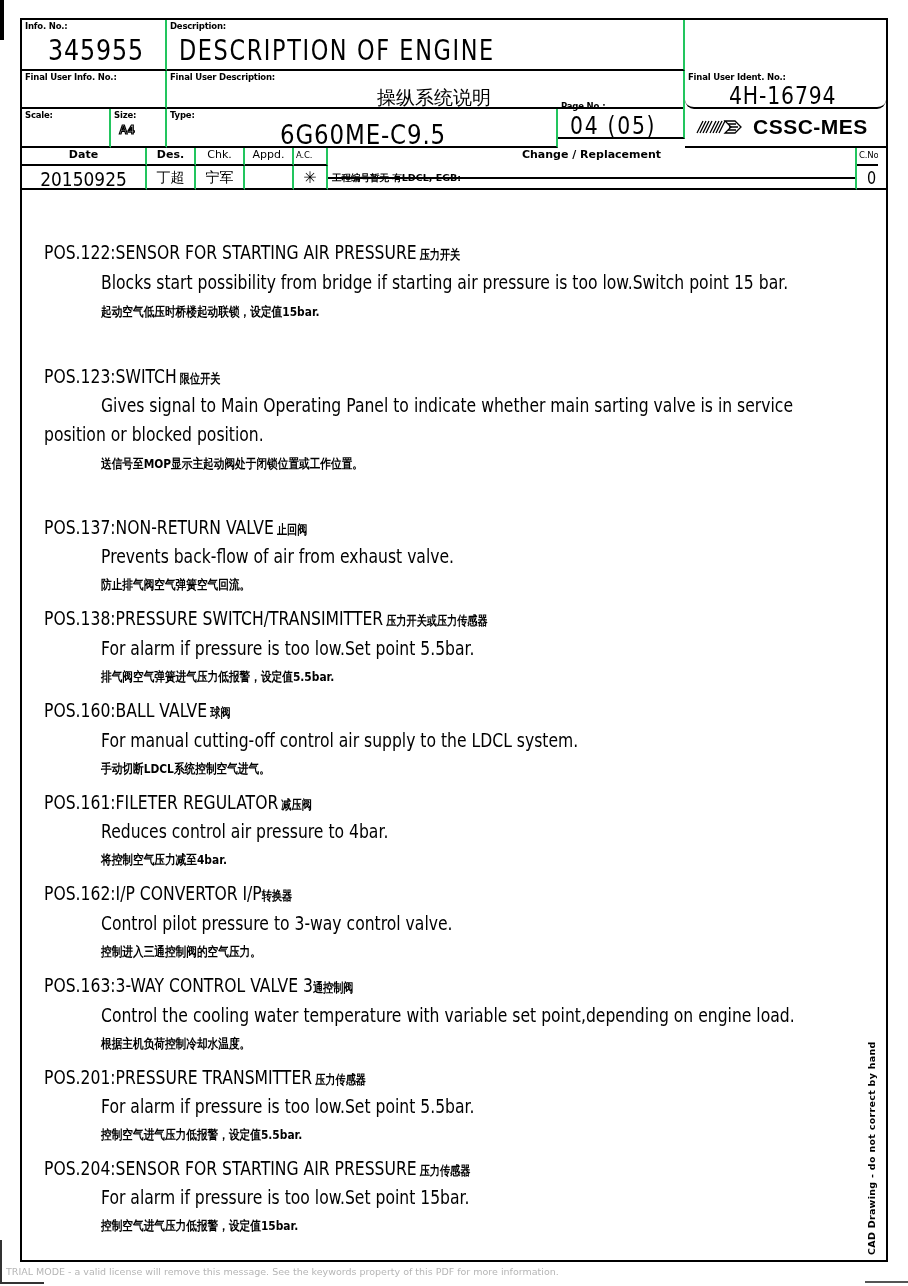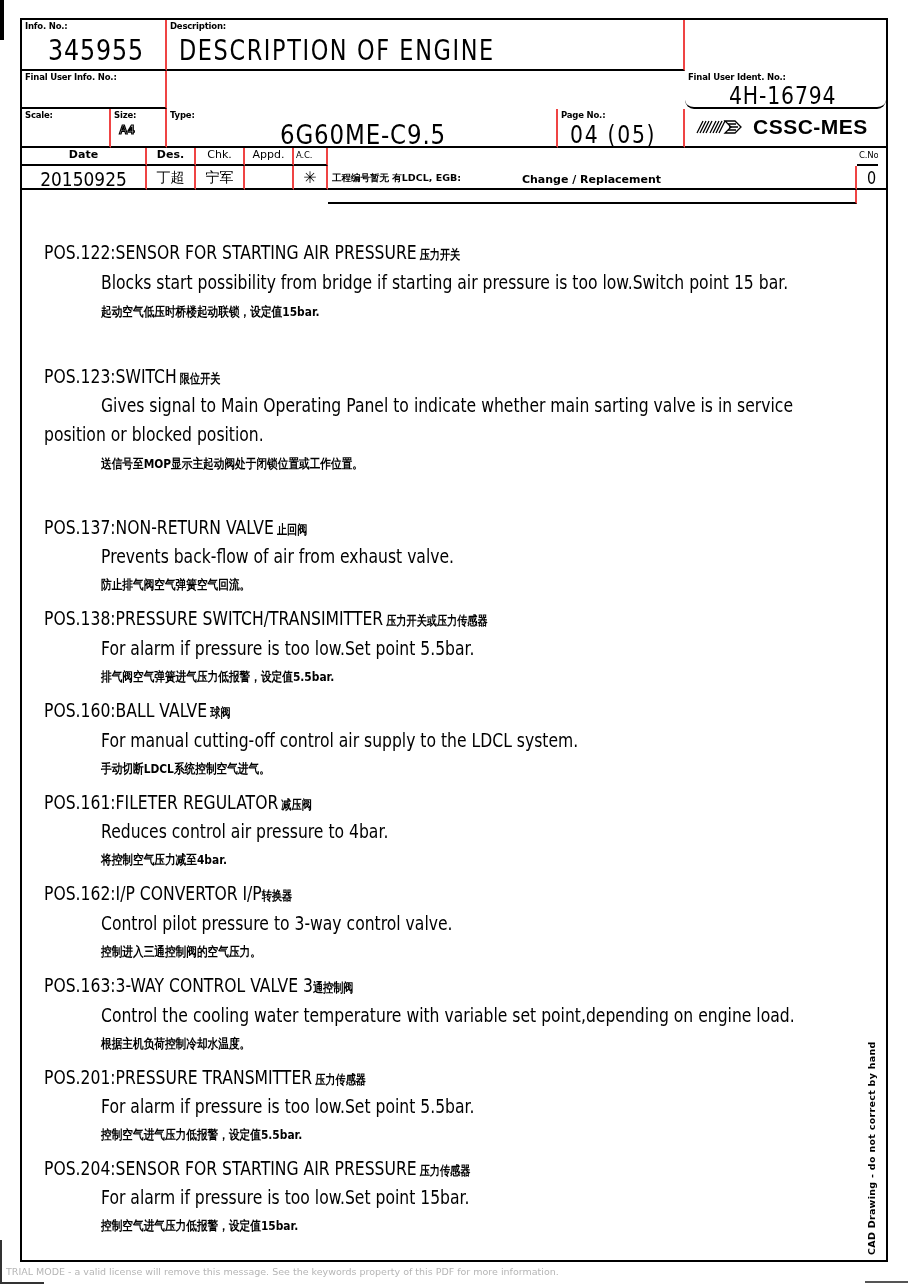--- a/index.html
+++ b/index.html
@@ -9,21 +9,21 @@
   
   .crop-tl { position: absolute; left: 0; top: 0; width: 4px; height: 40px; background: #000; }
   .crop-bl-v { position: absolute; left: 0; top: 1240px; width: 2px; height: 44px; background: #333; }
   .crop-bl-h { position: absolute; left: 0; top: 1282px; width: 44px; height: 2px; background: #333; }
   .crop-br-h { position: absolute; left: 865px; top: 1281px; width: 43px; height: 2px; background: #555; }
 
   .sheet { position: absolute; left: 20px; top: 18px; width: 868px; height: 1244px; border: 2px solid #000; }
 
   
   .tb { position: absolute; left: 0; top: 0; width: 864px; height: 172px; }
-  .cell { position: absolute; border-right: 2px solid #ef4444; border-bottom: 2px solid #000; overflow: hidden; }
+  .cell { position: absolute; border-right: 2px solid #22c55e; border-bottom: 2px solid #000; overflow: hidden; }
   .cell.noright { border-right: none; }
   .lbl { position: absolute; left: 3px; top: 1px; font-family: "DejaVu Sans", sans-serif; font-size: 8.5px; font-weight: bold; letter-spacing: -0.2px; }
   .big { position: absolute; font-family: "DejaVu Sans", sans-serif; font-weight: normal; transform: scaleX(0.85); transform-origin: left top; letter-spacing: 1px; }
   .hdr-c { position: absolute; top: 0; width: 100%; text-align: center; font-size: 11px; font-weight: bold; }
   .val-c { position: absolute; top: 0; width: 100%; text-align: center; }
 
   .logo { position: absolute; left: 10px; top: 6px; display: flex; align-items: center; }
   .logo-mark { width: 50px; height: 16px; margin-right: 8px; }
   .logo-text { font-family: "Liberation Sans", sans-serif; font-weight: bold; font-size: 21px; letter-spacing: 0.5px; }
 
@@ -58,37 +58,41 @@
       <span class="big" style="left:26px;top:14px;font-size:28px;">345955</span>
     </div>
     <div class="cell" style="left:145px;top:0;width:518px;height:51px;">
       <span class="lbl">Description:</span>
       <span class="big" style="left:12px;top:14px;font-size:28px;transform:scaleX(0.8);letter-spacing:2px;">DESCRIPTION OF ENGINE MAN.SYSTEM</span>
     </div>
 
     <div class="cell" style="left:0;top:51px;width:145px;height:38px;">
       <span class="lbl">Final User Info. No.:</span>
     </div>
+    <div class="cell" style="left:145px;top:51px;width:518px;height:38px;">
+      <span class="lbl">Final User Description:</span>
+      <span style="position:absolute;left:210px;top:14px;font-size:19px;font-family:'DejaVu Sans',sans-serif;">操纵系统说明</span>
+    </div>
     <div class="cell noright" style="left:663px;top:51px;width:201px;height:38px;border-radius:9px;">
       <span class="lbl">Final User Ident. No.:</span>
       <span class="big" style="left:44px;top:11px;font-size:24px;">4H-16794</span>
     </div>
 
     <div class="cell" style="left:0;top:89px;width:89px;height:39px;">
       <span class="lbl">Scale:</span>
     </div>
     <div class="cell" style="left:89px;top:89px;width:56px;height:39px;">
       <span class="lbl">Size:</span>
       <span style="position:absolute;left:8px;top:14px;font-size:12px;font-family:'Liberation Sans',sans-serif;font-weight:bold;color:#fff;-webkit-text-stroke:1.2px #000;">A4</span>
     </div>
     <div class="cell" style="left:145px;top:89px;width:391px;height:39px;">
       <span class="lbl">Type:</span>
       <span class="big" style="left:113px;top:10px;font-size:27px;">6G60ME-C9.5</span>
     </div>
-    <div class="cell" style="left:536px;top:89px;width:127px;height:39px;padding-left:8px;">
+    <div class="cell" style="left:536px;top:80px;width:127px;height:39px;padding-left:8px;">
       <span class="lbl">Page No.:</span>
       <span class="big" style="left:12px;top:12px;font-size:24px;letter-spacing:2px;">04 (05)</span>
     </div>
     <div class="cell noright" style="left:663px;top:89px;width:201px;height:39px;">
       <div class="logo">
         <svg class="logo-mark" viewBox="0 0 50 16">
           <g fill="none" stroke="#000" stroke-width="1.3">
             <path d="M2 14 L8 2 M5 14 L11 2 M8 14 L14 2 M11 14 L17 2"></path>
             <path d="M15 14 L21 2 M18 14 L24 2 M21 14 L27 2 M24 14 L30 2"></path>
             <path d="M30 2 L40 2 L46 8 L40 14 L30 14 L36 8 Z"></path>
@@ -107,21 +111,21 @@
     </div>
     <div class="cell" style="left:174px;top:128px;width:49px;height:18px;">
       <span class="hdr-c" style="font-weight:normal;">Chk.</span>
     </div>
     <div class="cell" style="left:223px;top:128px;width:49px;height:18px;">
       <span class="hdr-c" style="font-weight:normal;">Appd.</span>
     </div>
     <div class="cell" style="left:272px;top:128px;width:34px;height:18px;">
       <span class="lbl" style="left:2px;top:2px;font-weight:normal;">A.C.</span>
     </div>
-    <div class="cell" style="left:306px;top:128px;width:529px;height:31px;margin-top:25px;">
+    <div class="cell" style="left:306px;top:128px;width:529px;height:31px;">
       <span class="hdr-c">Change / Replacement</span>
     </div>
     <div class="cell noright" style="left:835px;top:128px;width:21px;height:18px;">
       <span class="lbl" style="left:2px;top:2px;font-weight:normal;">C.No</span>
     </div>
 
     <div class="cell" style="left:0;top:146px;width:125px;height:24px;">
       <span class="val-c" style="font-size:20px;top:1px;transform:scaleX(0.85);">20150925</span>
     </div>
     <div class="cell" style="left:125px;top:146px;width:49px;height:24px;">

